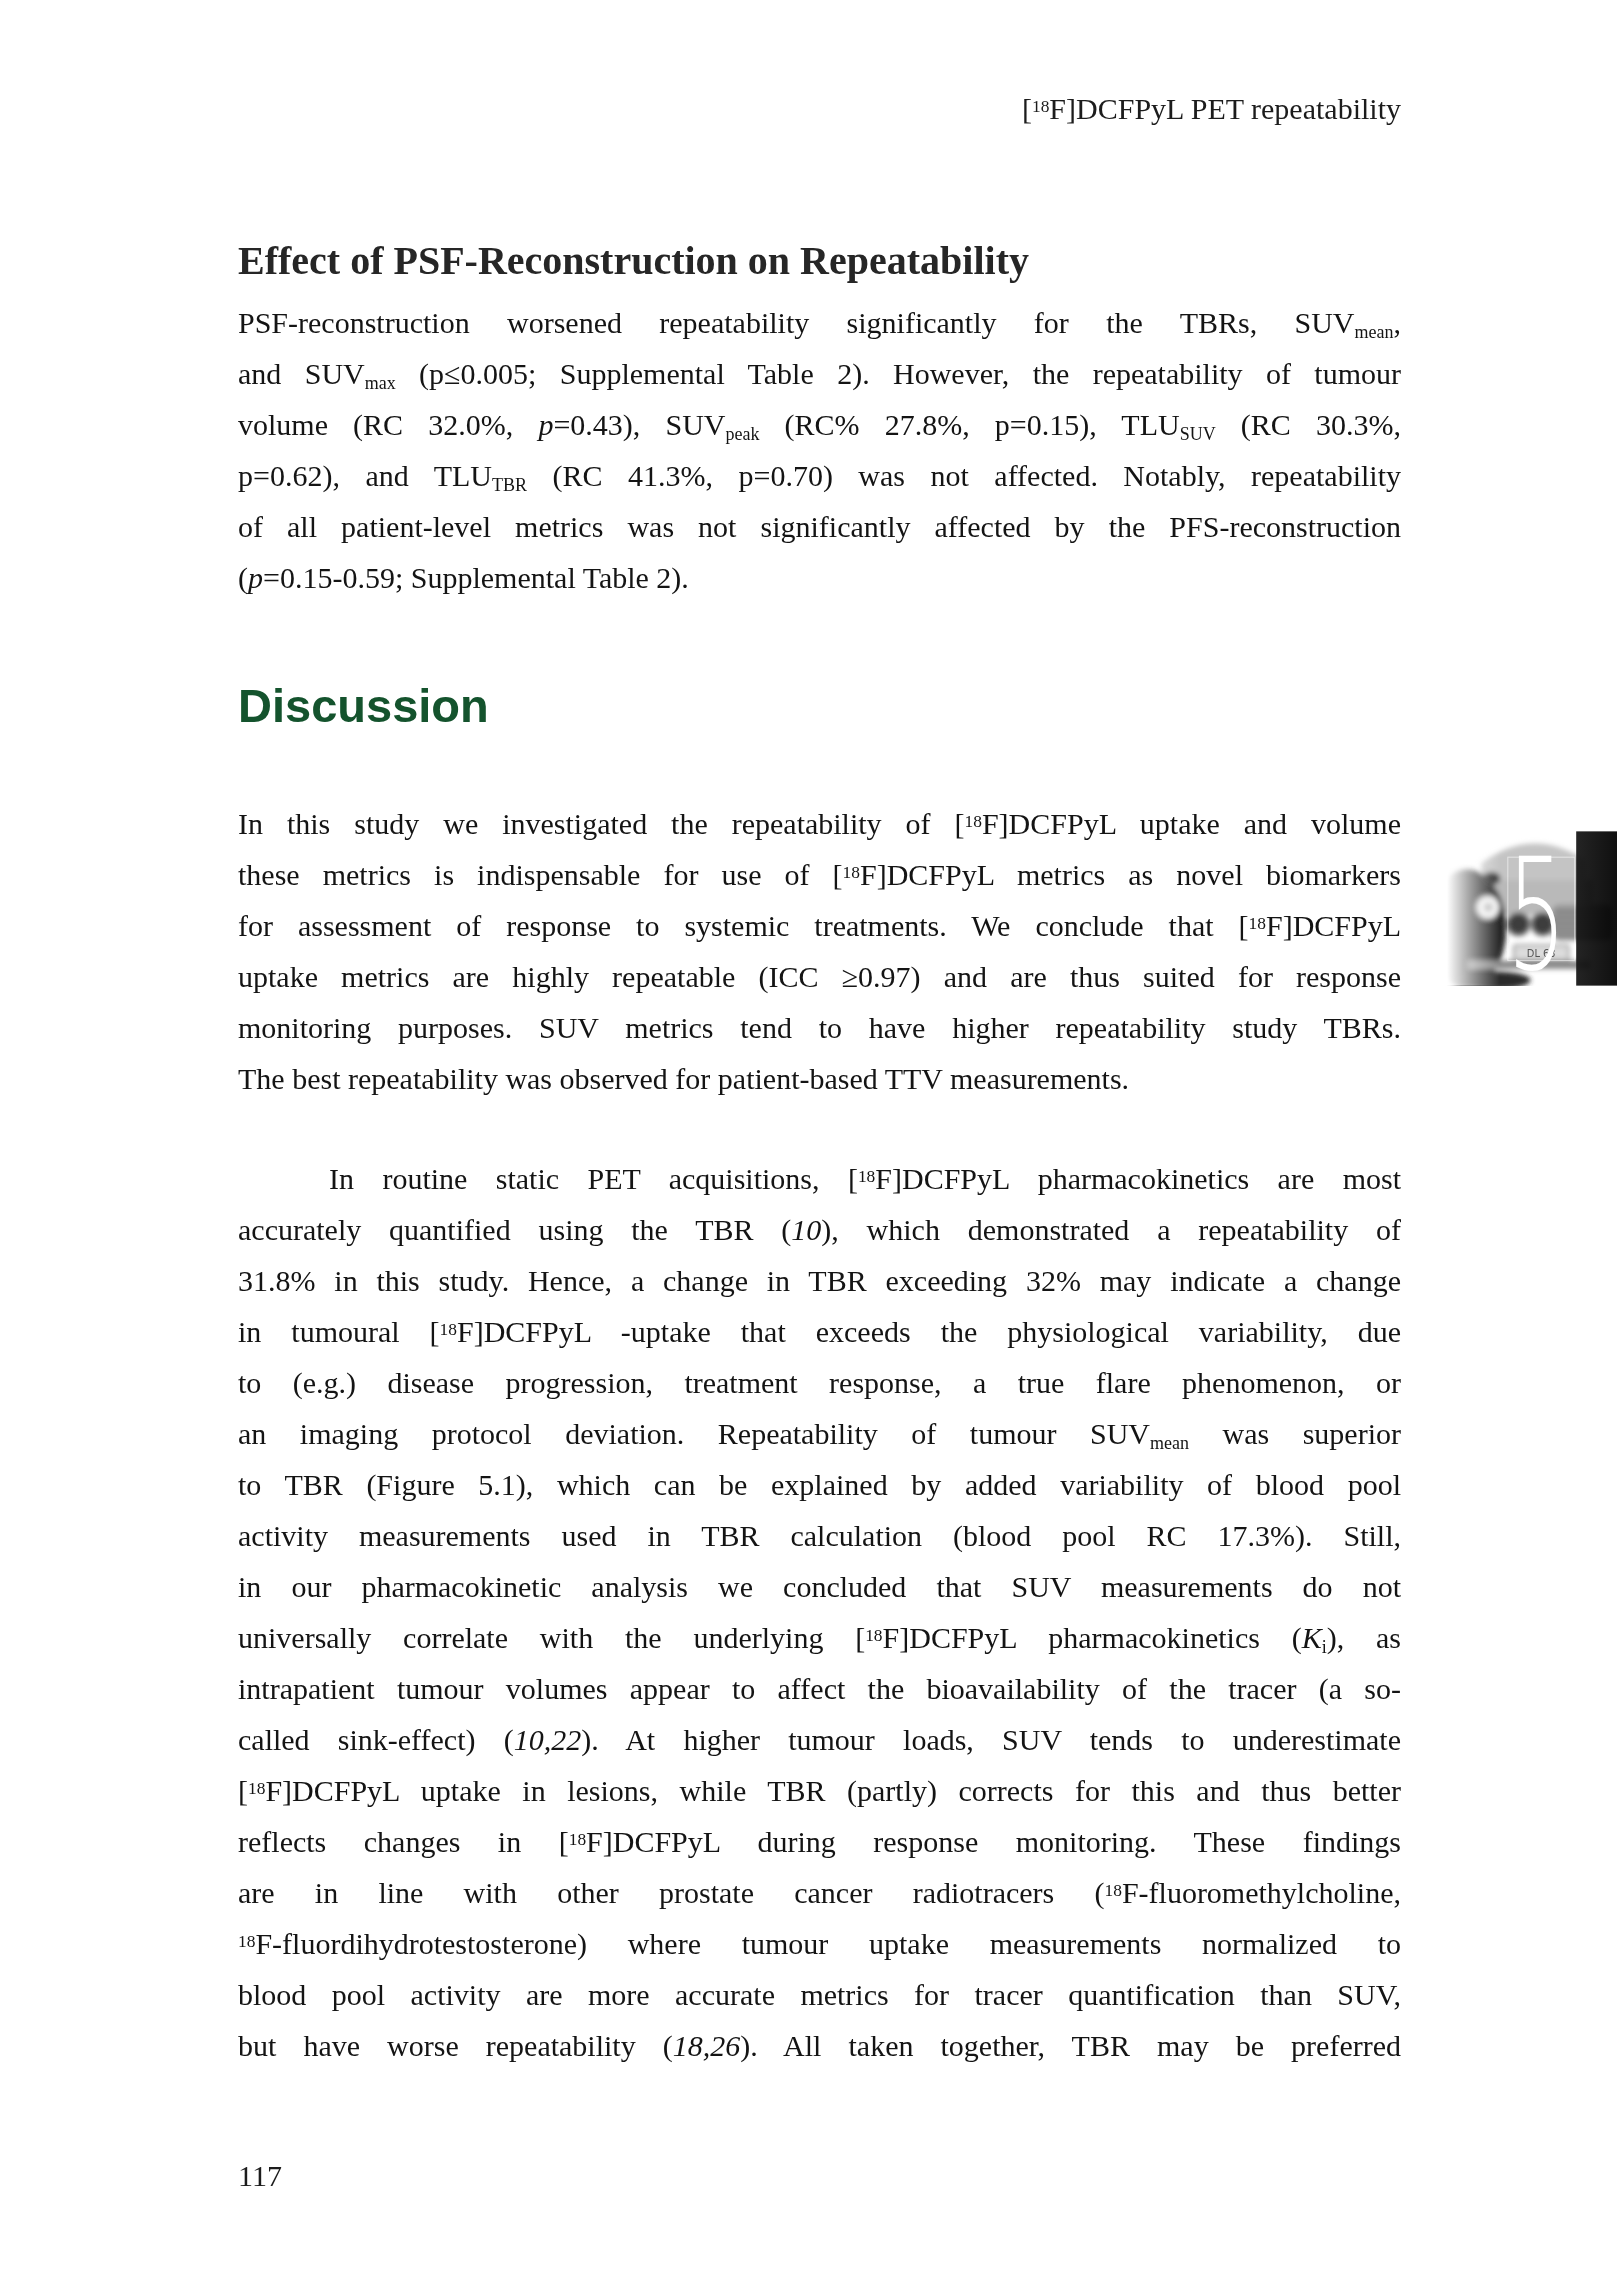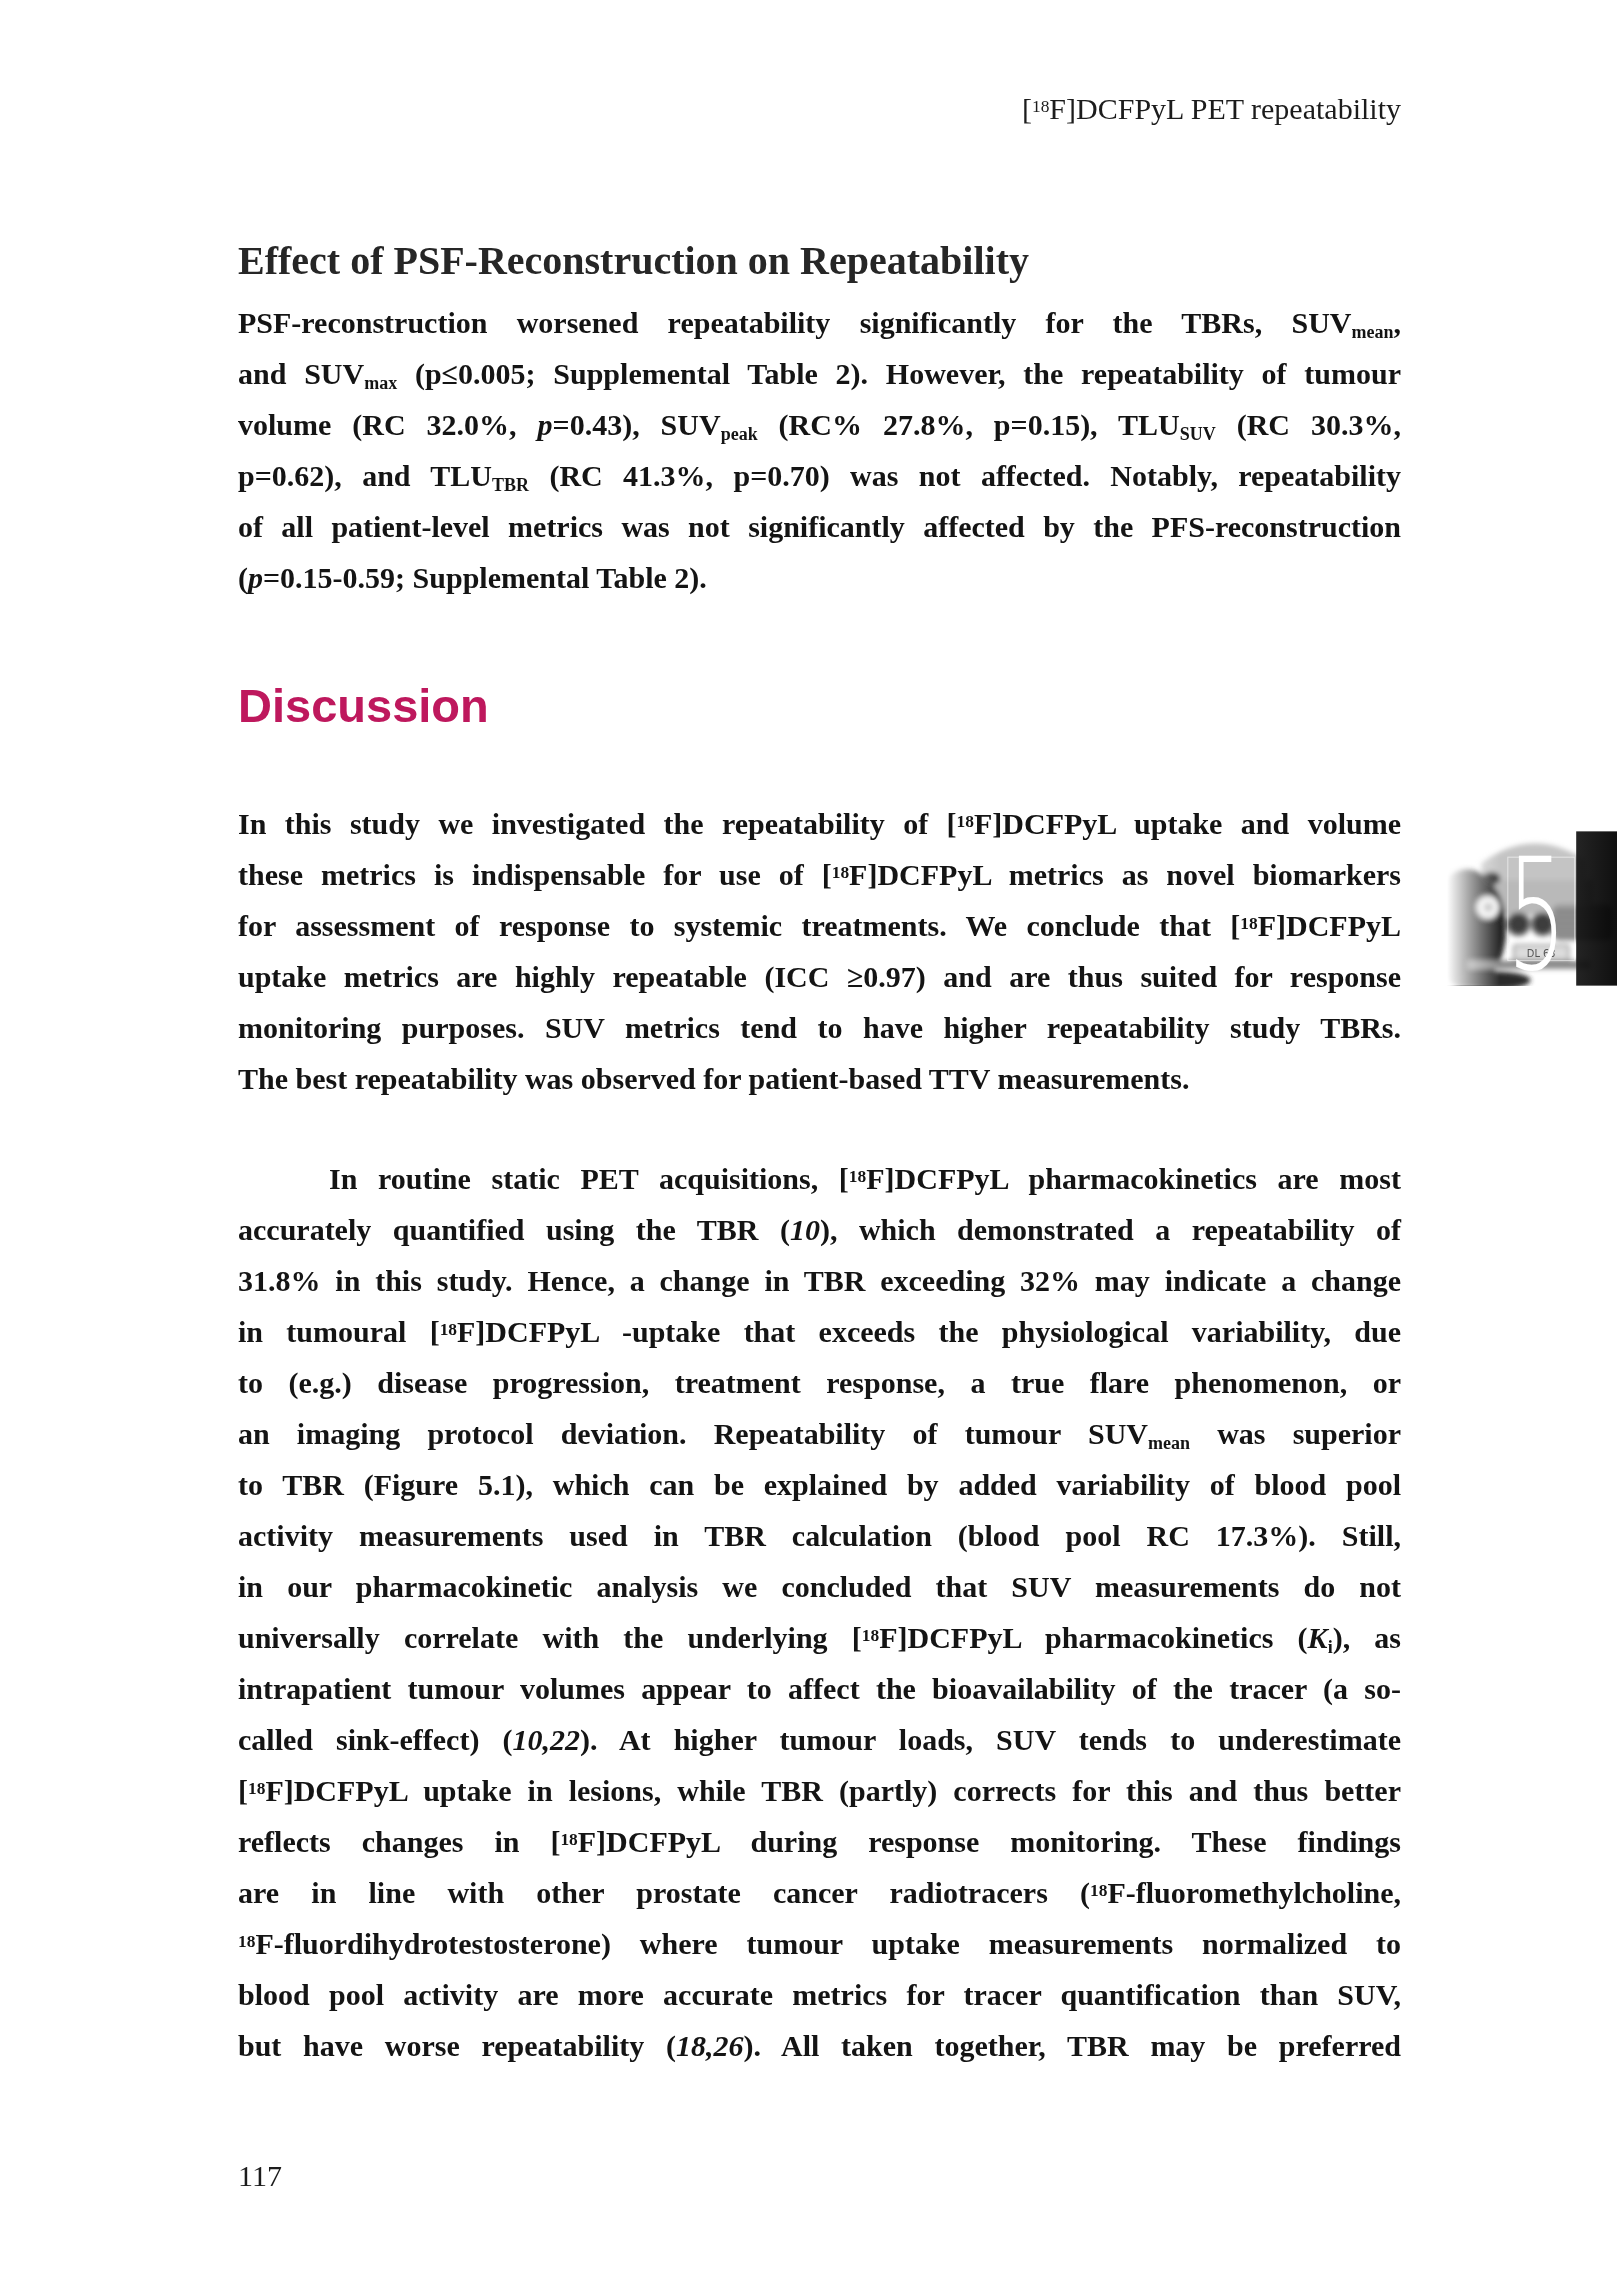--- a/index.html
+++ b/index.html
@@ -14,27 +14,27 @@
     font-size:30px;line-height:38px;color:#1c1c1c;
   }
   .section-heading{
     top:239px;left:238px;width:1163px;margin:0;
     font-size:40px;line-height:44px;font-weight:700;color:#262626;
     font-family:"Liberation Serif",serif;
   }
   .discussion-heading{
     top:676px;left:238px;margin:0;
     font-family:"Liberation Sans",sans-serif;
-    font-size:47px;line-height:59px;font-weight:700;color:#be185d;
+    font-size:47px;line-height:59px;font-weight:700;color:#14532d;
   }
   .body-block{left:238px;width:1163px;font-size:30px;line-height:51px;}
   #para1{top:297px;}
   #dpara1{top:798px;}
   #dpara2{top:1153px;}
-  .line{text-align:justify;text-align-last:justify;white-space:normal;font-weight:bold;}
+  .line{text-align:justify;text-align-last:justify;white-space:normal;}
   .line.para-last{text-align-last:left;}
   .line.indent{text-indent:91px;}
   sub{position:relative;top:.26em;font-size:60%;line-height:0;vertical-align:baseline;}
   sup{position:relative;top:-.40em;font-size:58%;line-height:0;vertical-align:baseline;}
   i{font-style:italic;}
   .page-number{
     top:2158px;left:238px;width:1163px;text-align:left;
     font-size:30px;line-height:35px;color:#1c1c1c;
   }
   .chapter-art{top:831px;right:0;width:171px;height:155px;}

